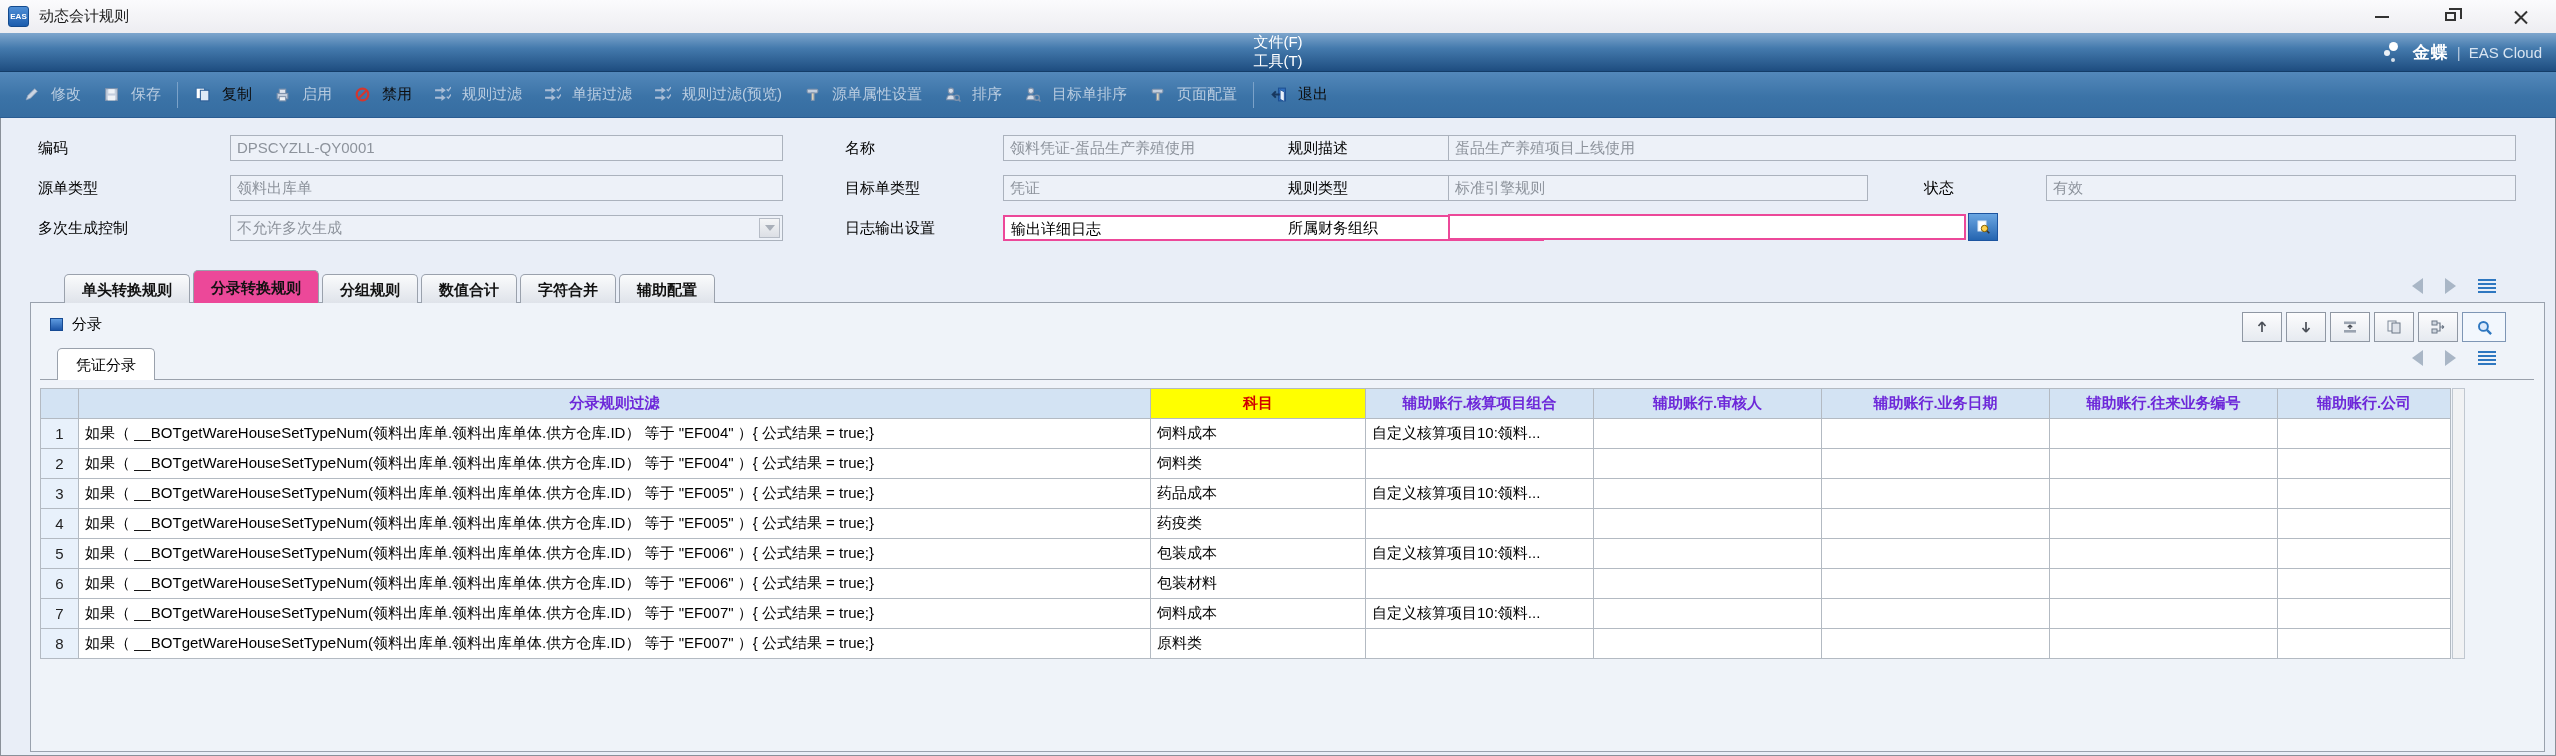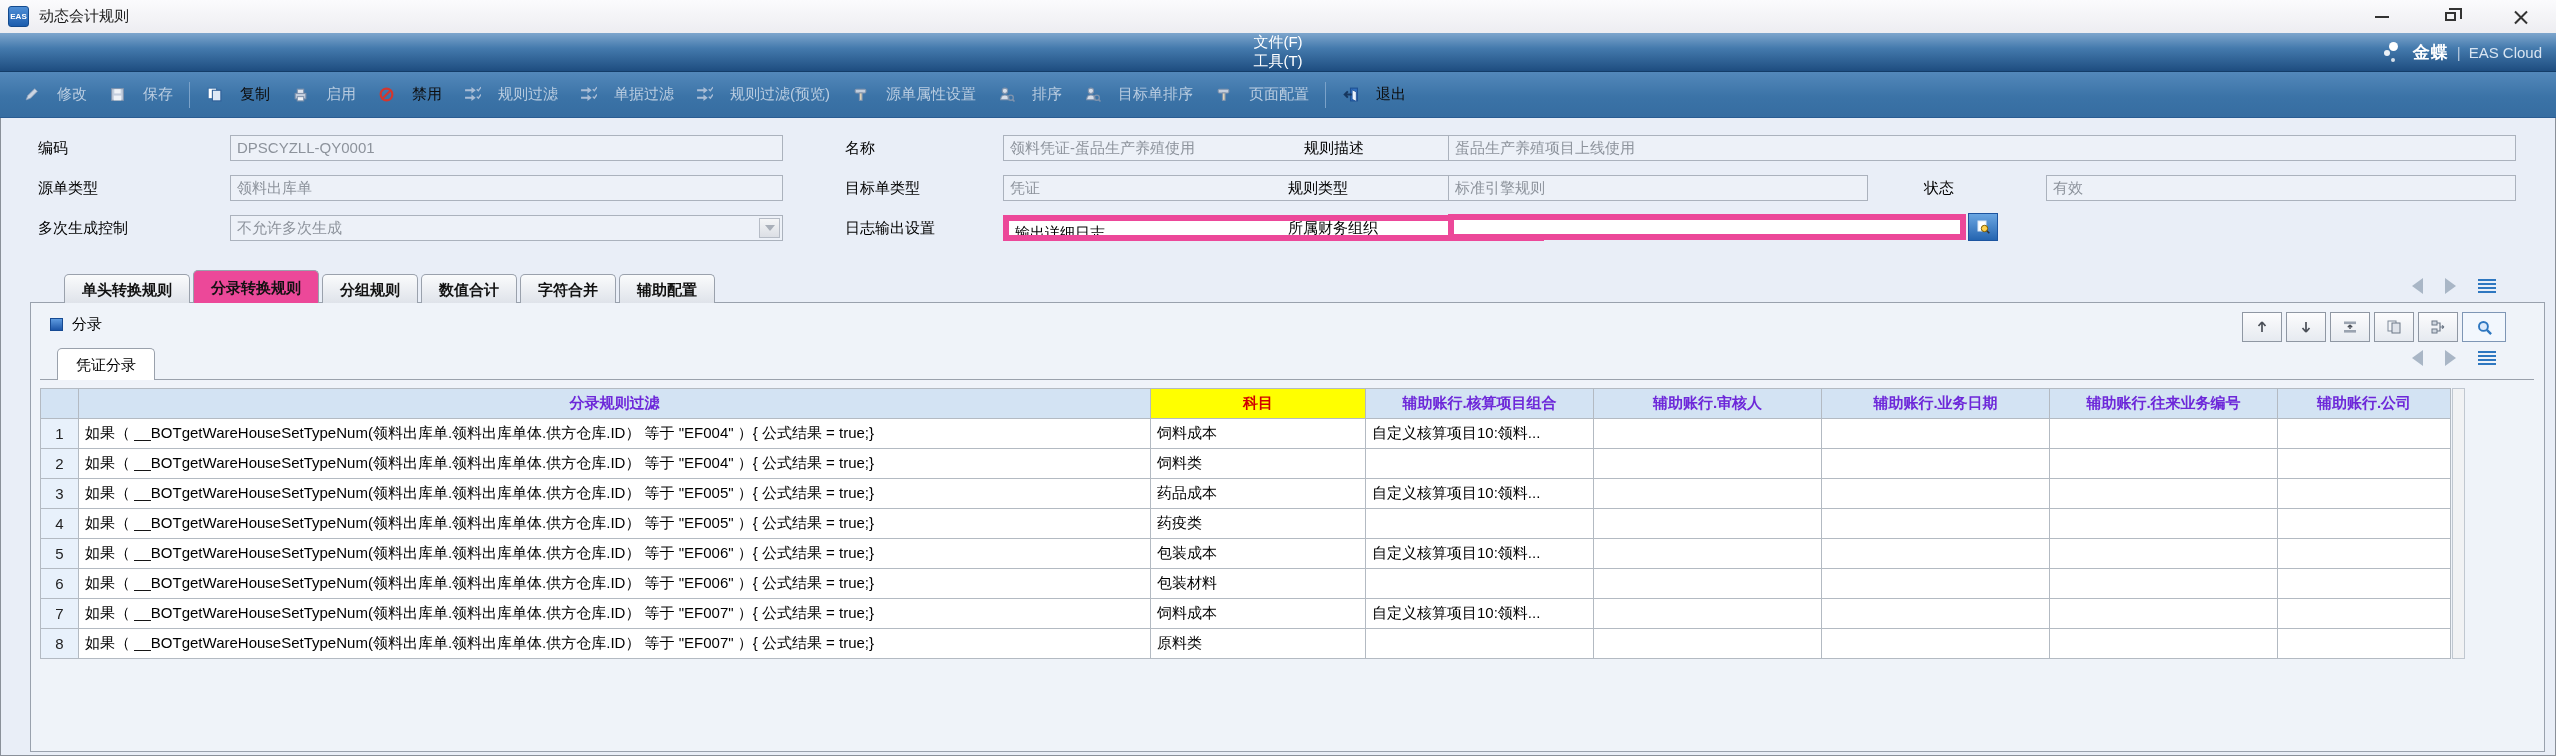--- a/index.html
+++ b/index.html
@@ -26,31 +26,31 @@
   .brand-logo i { position:absolute; border-radius:50%; background:#fff; }
   .brand-logo i:nth-child(1){ width:9px; height:9px; left:6px; top:1px; }
   .brand-logo i:nth-child(2){ width:6px; height:6px; left:1px; top:9px; opacity:.9; }
   .brand-logo i:nth-child(3){ width:4px; height:4px; left:8px; top:17px; opacity:.8; }
   .brand-name { color:#fff; font-size:17px; font-weight:bold; letter-spacing:1px; }
   .brand-sep { color:#b8cade; font-size:15px; }
   .brand-product { color:#d8e4f1; font-size:15px; }
 
   
   .toolbar { position:absolute; left:0; top:72px; width:2556px; height:46px; background:linear-gradient(#5388ba,#3b73a7 55%,#366da1); border-bottom:1px solid #2a5c92; display:flex; align-items:center; padding-left:12px; }
-  .tb-item { display:flex; align-items:center; gap:17px; padding:0 11px; height:34px; font-size:15px; }
+  .tb-item { display:flex; align-items:center; gap:11px; padding:0 11px; height:34px; font-size:15px; }
   .tb-item.enabled { color:#0d0d0d; }
   .tb-item.disabled { color:#b9cce0; }
   .tb-sep { width:1px; height:26px; background:#2c5f95; border-right:1px solid #7ba2c9; margin:0 5px; }
   .tb-ic { width:17px; height:17px; flex:0 0 auto; }
 
   
   .flabel { position:absolute; height:26px; line-height:26px; font-size:15px; color:#000; }
   .fld { position:absolute; height:26px; line-height:24px; font-size:15px; padding:0 6px; white-space:nowrap; overflow:hidden; }
   .fld.dis { background:#edf1f8; border:1px solid #abb2bd; color:#8d939c; }
-  .fld.ena { background:#fff; border:6px solid #ec4899; color:#000; }
+  .fld.ena { background:#fff; border:2px solid #ec4899; color:#000; }
   .combo-btn { position:absolute; right:2px; top:2px; width:21px; height:20px; display:flex; align-items:center; justify-content:center; }
   .combo-btn.gray { background:linear-gradient(#f4f5f7,#dcdfe5); border:1px solid #b6bcc6; }
   .combo-btn.blue { background:linear-gradient(#fdfdfe,#e9f1fa); border:1px solid #9fb6d4; }
   .tri-down { width:0; height:0; border-left:5px solid transparent; border-right:5px solid transparent; border-top:6px solid #a9afb9; }
   .combo-btn.blue .tri-down { border-top-color:#2e77c0; }
   .mini-btn { position:absolute; height:26px; background:linear-gradient(#f2f2f4,#dddfe4); border:1px solid #9aa0aa; color:#8a8f98; font-size:11px; display:flex; align-items:center; justify-content:center; }
   .lookup-btn { position:absolute; width:30px; height:28px; background:linear-gradient(#6aa6e2,#2565b0); border:1px solid #1c54a0; display:flex; align-items:center; justify-content:center; }
 
   
   .tabs { position:absolute; left:49px; top:270px; height:33px; display:flex; align-items:flex-end; z-index:3;padding-left:15px; }
@@ -225,21 +225,21 @@
   </div>
 </div>
 
 <div class="flabel" style="left:38px;top:135px;">编码</div>
 <div class="fld dis" style="left:230px;top:135px;width:553px;"><span>DPSCYZLL-QY0001</span></div>
 
 <div class="flabel" style="left:845px;top:135px;">名称</div>
 <div class="fld dis" style="left:1003px;top:135px;width:517px;"><span>领料凭证-蛋品生产养殖使用</span></div>
 <div class="mini-btn" style="left:1519px;top:135px;width:25px;">CH</div>
 
-<div class="flabel" style="left:1288px;top:135px;margin-left:16px;">规则描述</div>
+<div class="flabel" style="left:1288px;top:135px;">规则描述</div>
 <div class="fld dis" style="left:1448px;top:135px;width:1068px;"><span>蛋品生产养殖项目上线使用</span></div>
 
 <div class="flabel" style="left:38px;top:175px;">源单类型</div>
 <div class="fld dis" style="left:230px;top:175px;width:553px;"><span>领料出库单</span></div>
 
 <div class="flabel" style="left:845px;top:175px;">目标单类型</div>
 <div class="fld dis" style="left:1003px;top:175px;width:541px;"><span>凭证</span></div>
 
 <div class="flabel" style="left:1288px;top:175px;">规则类型</div>
 <div class="fld dis" style="left:1448px;top:175px;width:420px;"><span>标准引擎规则</span></div>

